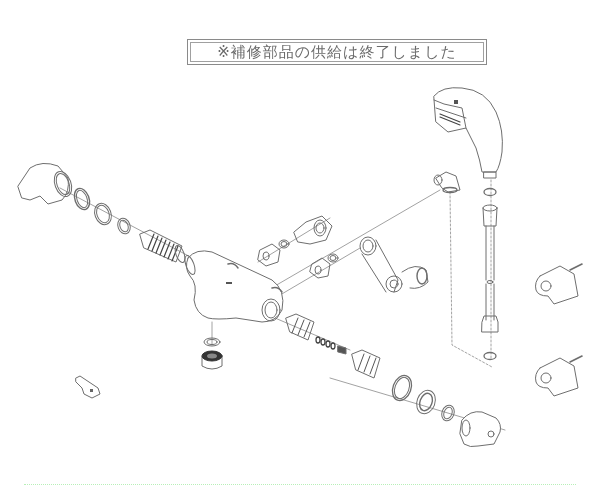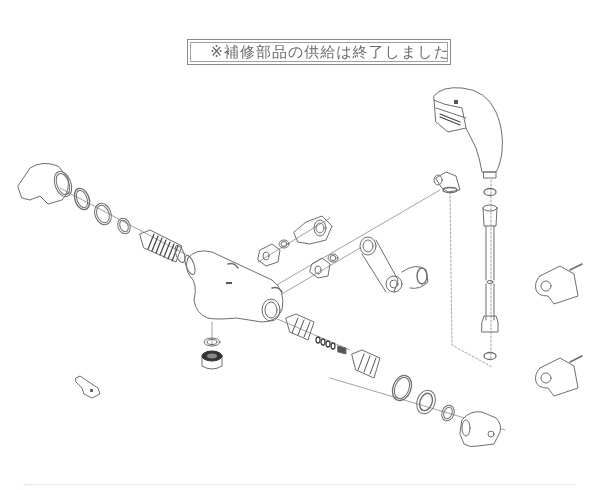--- a/index.html
+++ b/index.html
@@ -1,21 +1,21 @@
 <!DOCTYPE html>
 <html><head>
 <meta charset="utf-8">
 <style>
   html, body { margin: 0; padding: 0; background: #ffffff; }
   body { width: 600px; height: 490px; position: relative; overflow: hidden;
          font-family: "DejaVu Sans", sans-serif; }
   .notice-box {
-    position: absolute; left: 187px; top: 39px; width: 264px; height: 26px;
+    position: absolute; left: 187px; top: 39px; width: 300px; height: 26px;
     border: 1px solid #8a8a8a; box-sizing: border-box; background: #fff;
-    display: flex; align-items: center; justify-content: flex-end;
+    display: flex; align-items: center; justify-content: center;
   }
   .notice-box::before {
     content: ""; position: absolute; left: 2px; top: 2px; right: 2px; bottom: 2px;
     border: 1px solid #a0a0a0;
   }
   .notice-text { font-size: 15px; color: #6a6a6a; letter-spacing: 1px; position: relative; }
   svg.diagram { position: absolute; left: 0; top: 0; }
   .footer-rule {
     position: absolute; left: 24px; top: 484px; width: 552px; height: 0;
     border-top: 1px dotted #b8f0b8;

